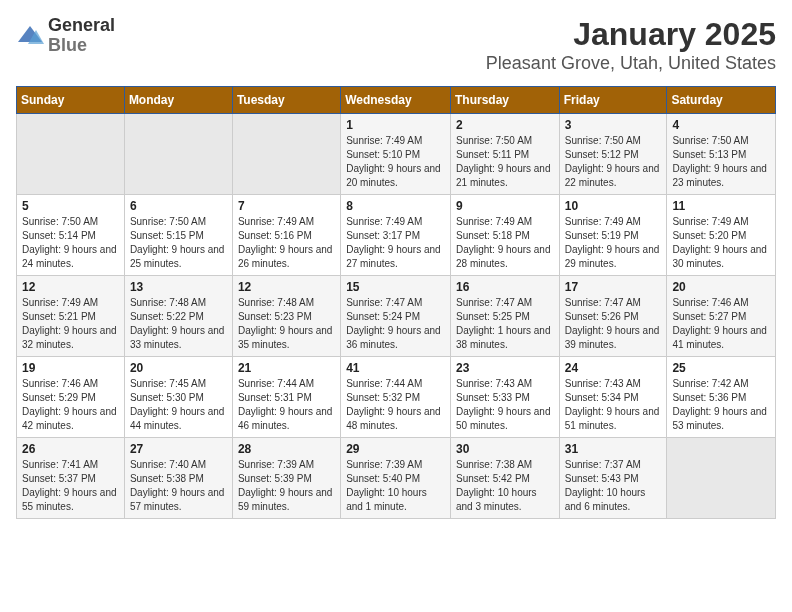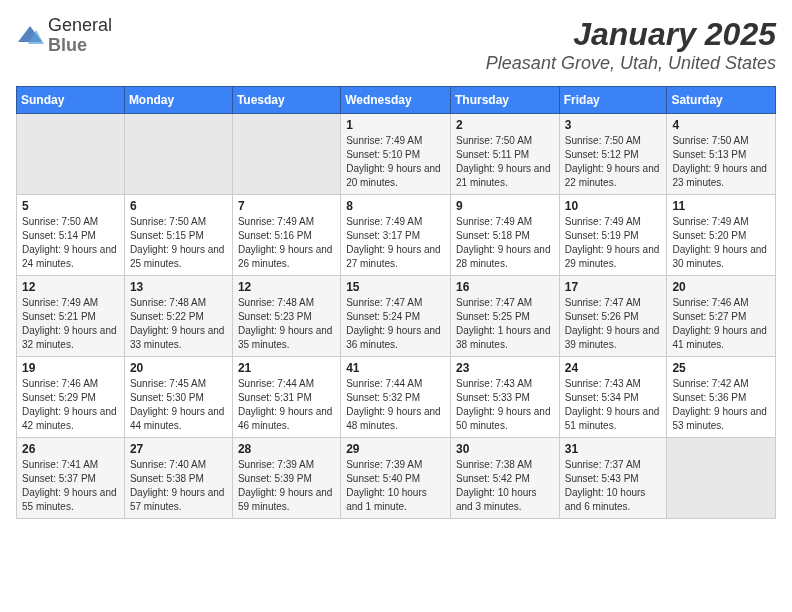--- a/index.html
+++ b/index.html
@@ -20,53 +20,52 @@
       display: flex;
       align-items: center;
     }
     .logo-text {
       display: flex;
       flex-direction: column;
       line-height: 1.1;
     }
     .logo-general {
       font-size: 18px;
-      font-weight: normal;
+      font-weight: bold;
       color: #333;
     }
     .logo-blue {
       font-size: 18px;
       font-weight: bold;
       color: #737373;
     }
     .logo-icon {
       width: 28px;
       height: 28px;
       margin-right: 4px;
     }
     .title-block {
       text-align: right;
-      font-style: italic;
     }
     .month-title {
       font-size: 32px;
       font-weight: bold;
       color: #333;
     }
     .location {
       font-size: 18px;
       color: #555;
     }
     .calendar {
       width: 100%;
       border-collapse: collapse;
       font-size: 11px;
     }
     .calendar thead th {
-      background-color: #3b82f6;
+      background-color: #a16207;
       color: #fff;
       padding: 6px 4px;
       text-align: left;
       font-size: 12px;
       font-weight: bold;
       border: 1px solid #2e5a9a;
     }
     .calendar tbody td {
       vertical-align: top;
       border: 1px solid #ccc;

